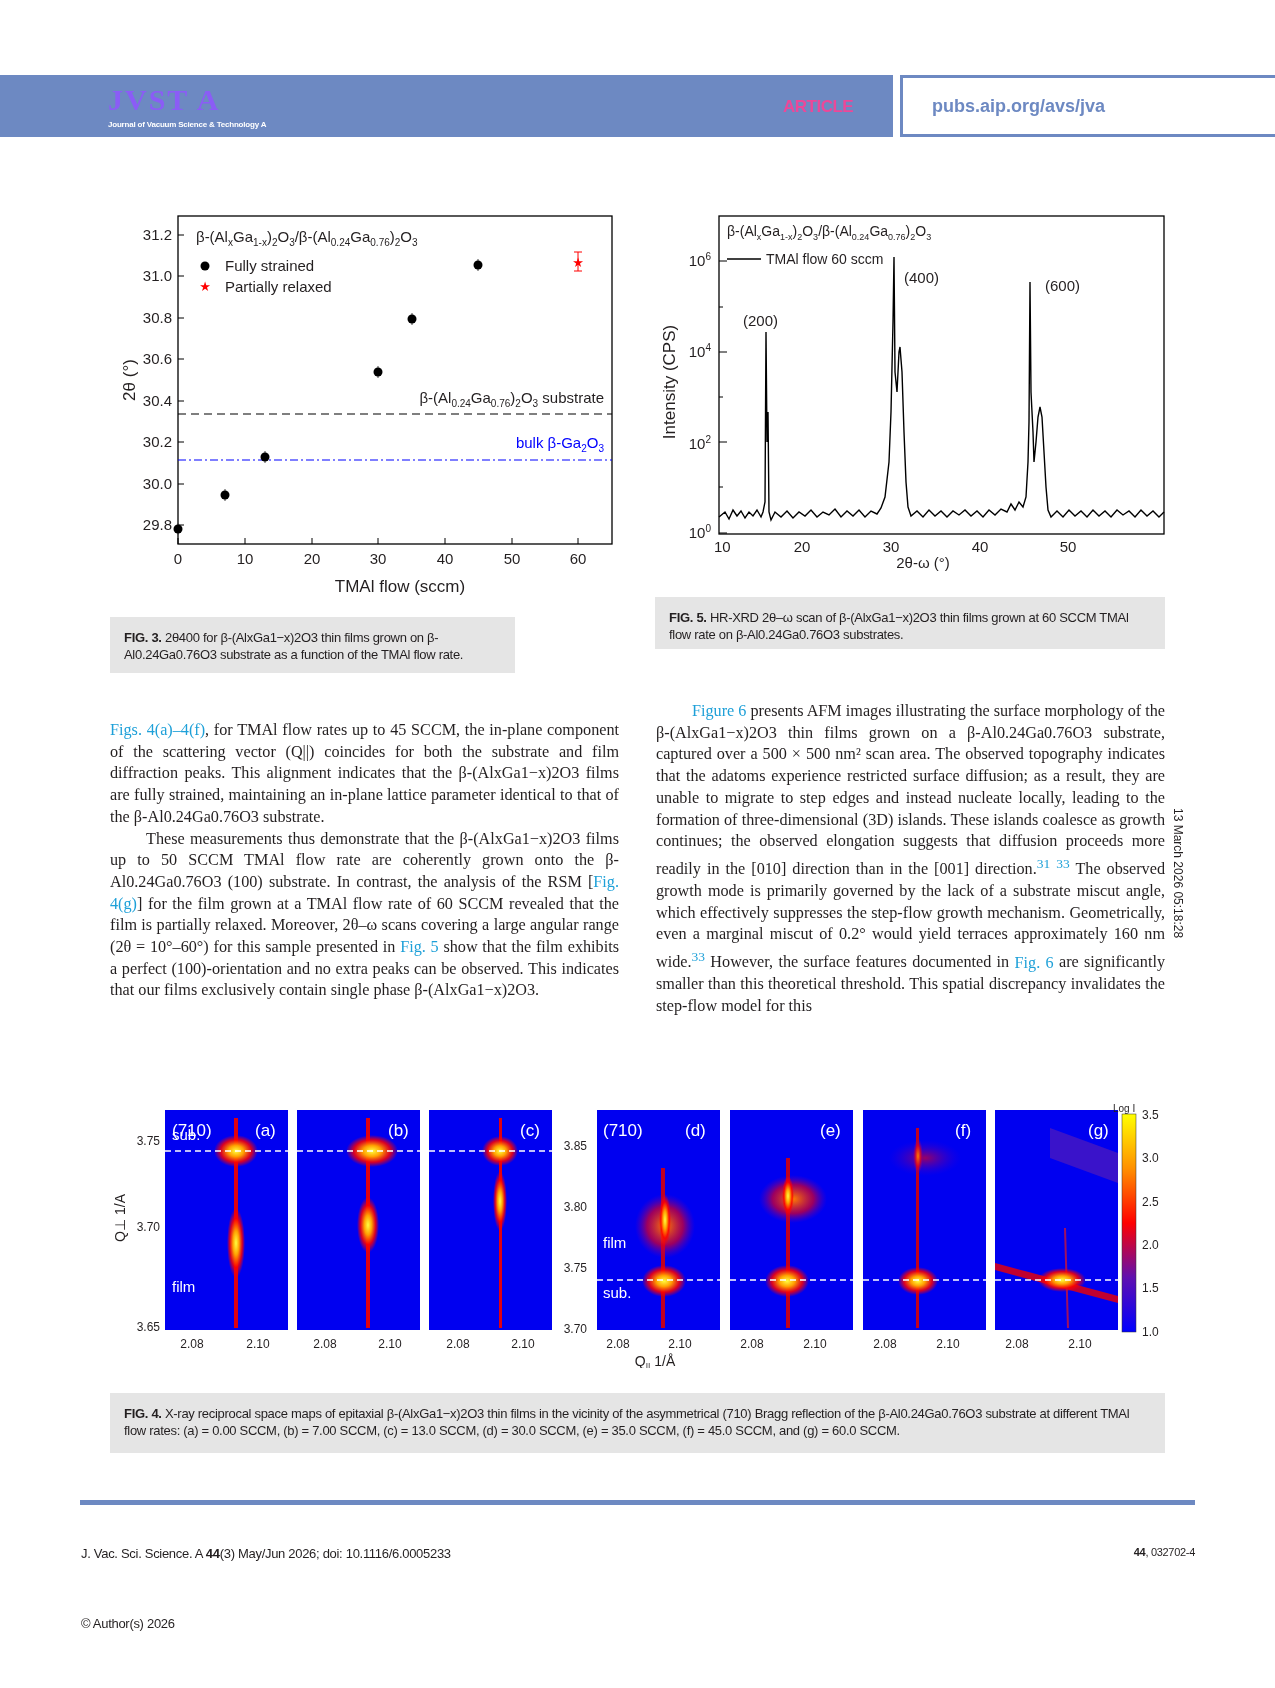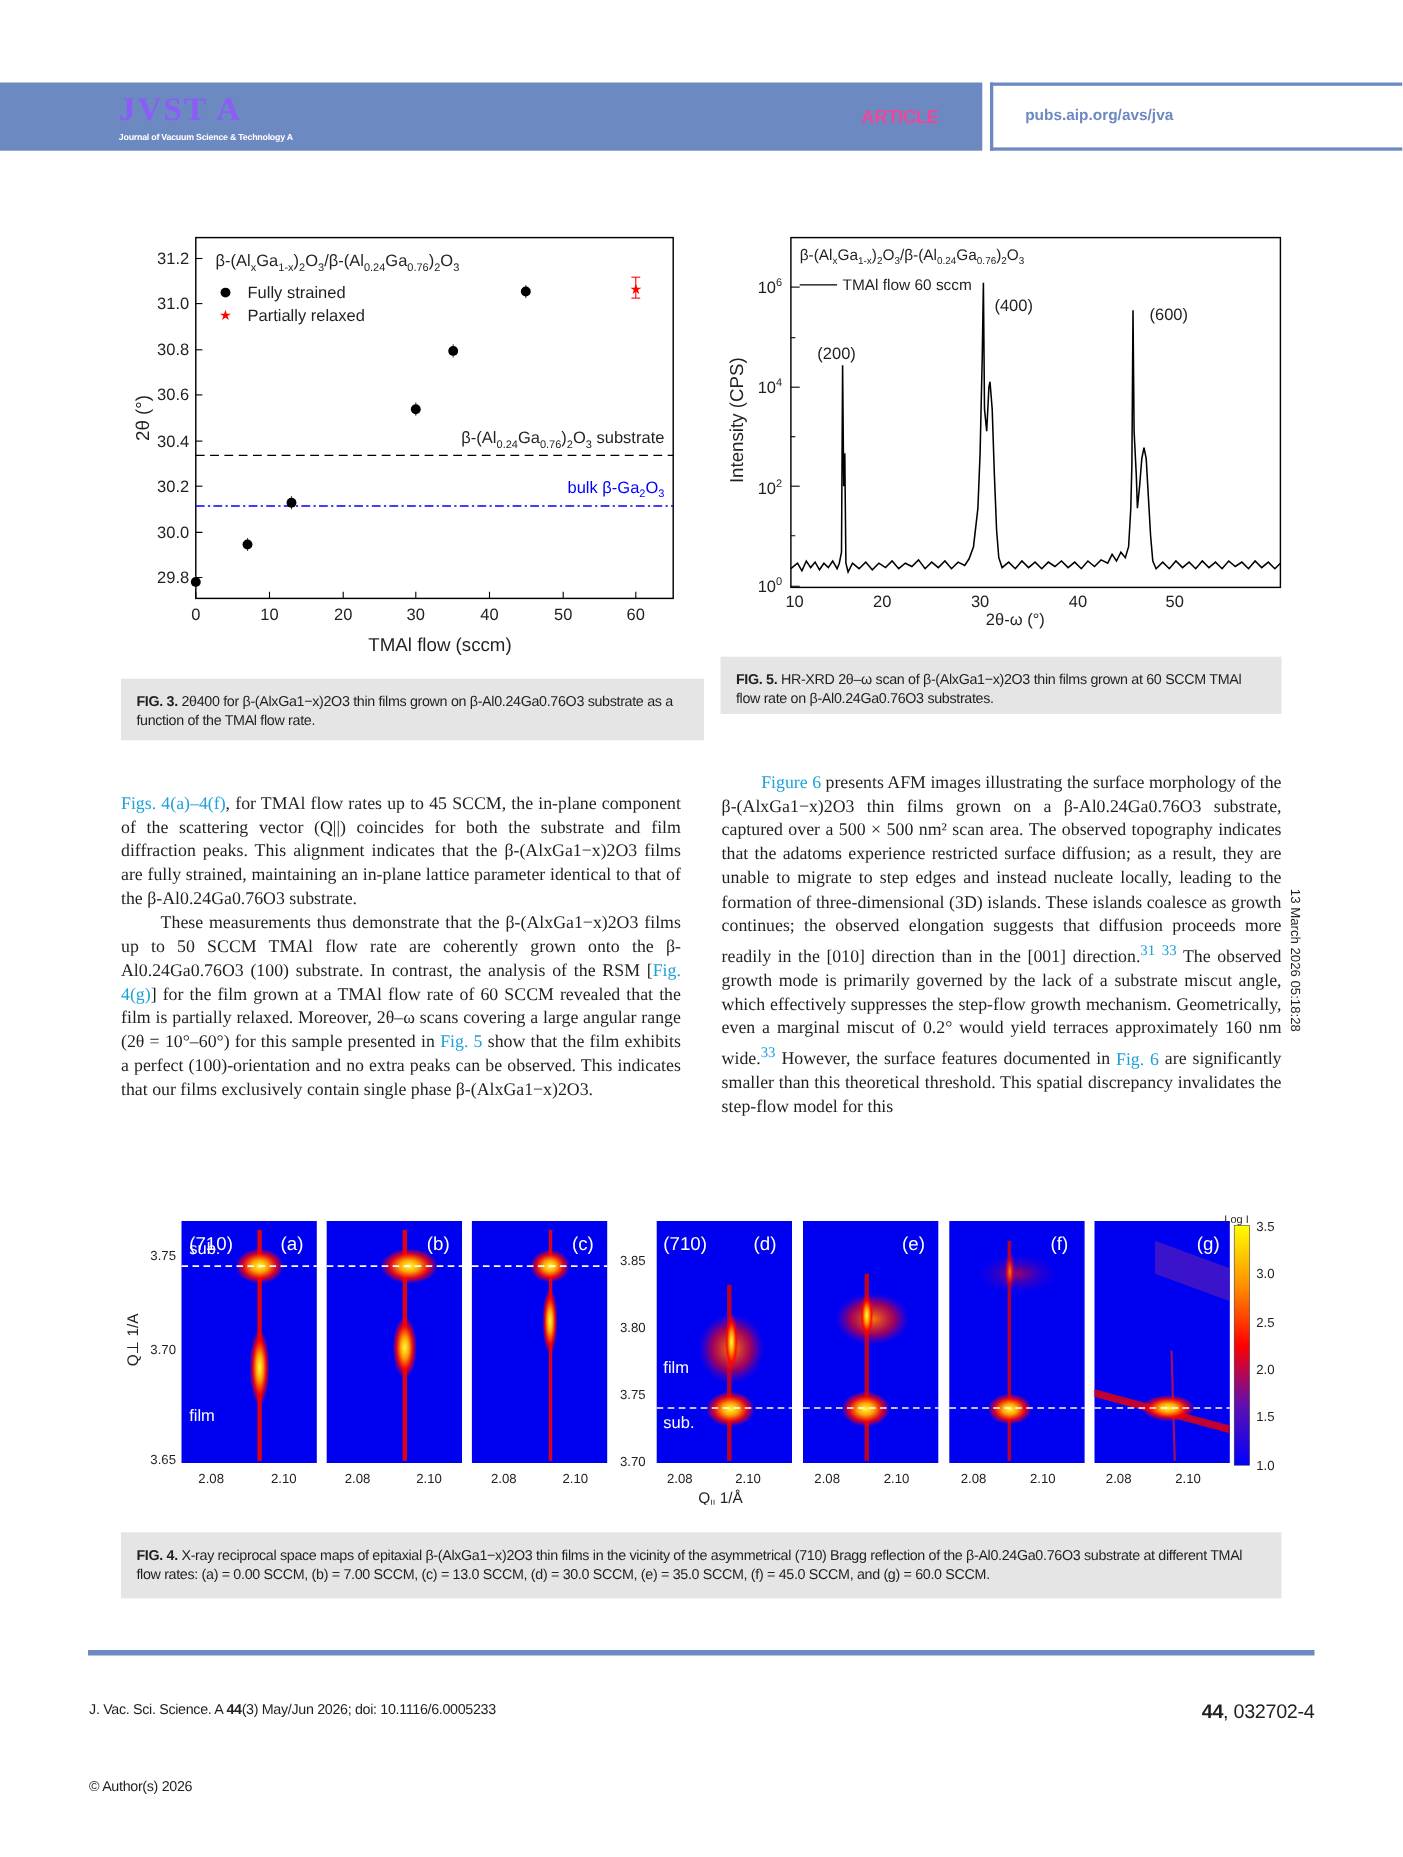--- a/index.html
+++ b/index.html
@@ -2,45 +2,45 @@
 <html><head>
 <meta charset="utf-8">
 <style>
   * { box-sizing: border-box; margin: 0; padding: 0; }
   body { width: 1275px; height: 1688px; background: #ffffff; position: relative; overflow: hidden; font-family: "Liberation Sans", sans-serif; color: #231f20; }
   .header-band { position: absolute; left: 0; top: 75px; width: 893px; height: 62px; background: #6d89c2; }
   .header-logo { position: absolute; left: 108px; top: 86px; color: #8b5cf6; font-family: Liberation Serif, serif; font-weight: bold; font-size: 30px; letter-spacing: 2px; line-height: 28px; }
   .header-sub { position: absolute; left: 108px; top: 120px; color: #fff; font-size: 8px; font-weight: bold; letter-spacing: -0.2px; }
   .header-article { position: absolute; left: 783px; top: 97px; color: #ec4899; font-size: 17px; font-weight: bold; letter-spacing: -0.5px; }
   .header-url-box { position: absolute; left: 900px; top: 75px; width: 375px; height: 62px; border: 3px solid #6d89c2; border-right: none; background: #fff; }
-  .header-url { position: absolute; left: 932px; top: 96px; color: #6d89c2; font-size: 14px; font-weight: bold; }
+  .header-url { position: absolute; left: 932px; top: 96px; color: #6d89c2; font-size: 18px; font-weight: bold; }
 
   .fig3 { position: absolute; left: 110px; top: 212px; width: 510px; height: 400px; }
   .fig5 { position: absolute; left: 655px; top: 212px; width: 515px; height: 370px; }
   .caption { position: absolute; background: #e5e5e5; font-size: 13px; line-height: 17px; padding: 12px 14px; font-family: "Liberation Sans", sans-serif; letter-spacing: -0.3px; }
   .caption b { font-weight: bold; }
-  .cap3 { left: 110px; top: 617px; width: 530px; height: 56px; }
+  .cap3 { left: 110px; top: 617px; width: 405px; height: 56px; }
   .cap5 { left: 655px; top: 597px; width: 510px; height: 52px; }
 
   .col { position: absolute; font-family: "Liberation Serif", serif; font-size: 16.2px; line-height: 21.7px; text-align: justify; color: #231f20; }
   .col-left { left: 110px; top: 720px; width: 509px; }
   .col-right { left: 656px; top: 701px; width: 509px; }
   .col p { margin: 0; }
   .col .indent { text-indent: 36px; }
   .link { color: #1ea0d8; margin-top: 48px; }
   .timestamp { position: absolute; left: 1171px; top: 808px; font-size: 12px; color: #231f20; writing-mode: vertical-rl; font-family: "Liberation Sans", sans-serif; }
 
   .fig4 { position: absolute; left: 110px; top: 1098px; width: 1070px; height: 270px; }
   .cap4 { left: 110px; top: 1393px; width: 1055px; height: 60px; }
 
   .footer-rule { position: absolute; left: 80px; top: 1500px; width: 1115px; height: 5px; background: #6d89c2; }
   .footer-left { position: absolute; left: 81px; top: 1546px; font-size: 13px; letter-spacing: -0.3px; }
   .footer-left b { font-weight: bold; }
   .footer-copy { position: absolute; left: 81px; top: 1573px; font-size: 13px; letter-spacing: -0.3px; margin-top: 43px; }
-  .footer-right { position: absolute; right: 80px; top: 1546px; font-size: 18px; letter-spacing: -0.3px; }
+  .footer-right { position: absolute; right: 80px; top: 1546px; font-size: 11px; letter-spacing: -0.3px; }
   .footer-right b { font-weight: bold; }
   svg text { font-family: "Liberation Sans", sans-serif; }
 </style>
 </head>
 <body>
 
 <div class="header-band"></div>
 <div class="header-logo">JVST A</div>
 <div class="header-sub">Journal of Vacuum Science &amp; Technology A</div>
 <div class="header-article">ARTICLE</div>

